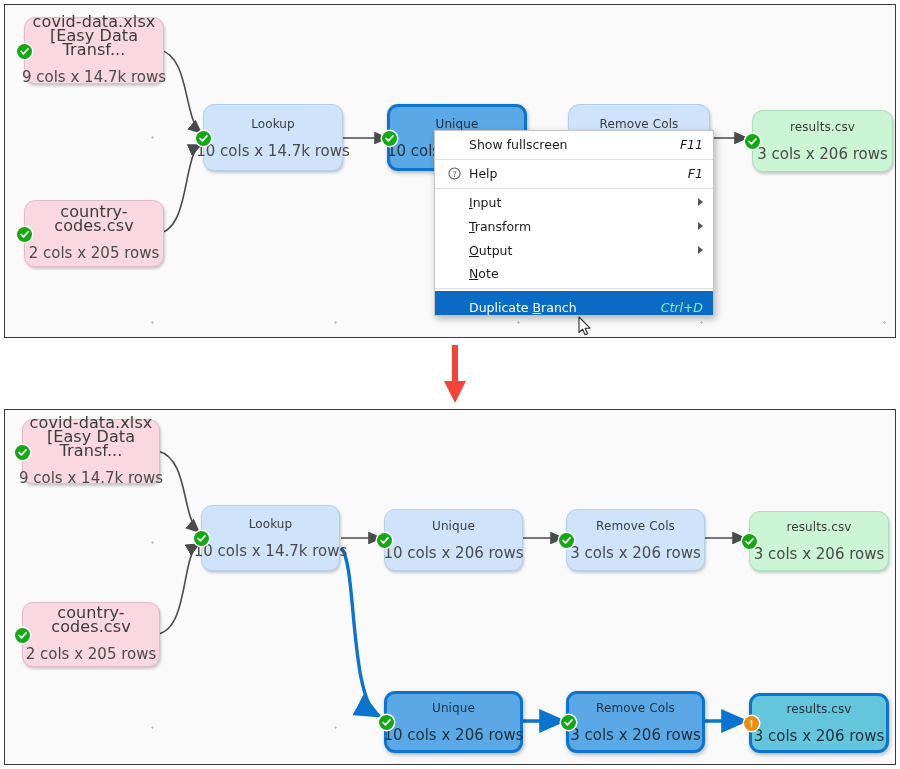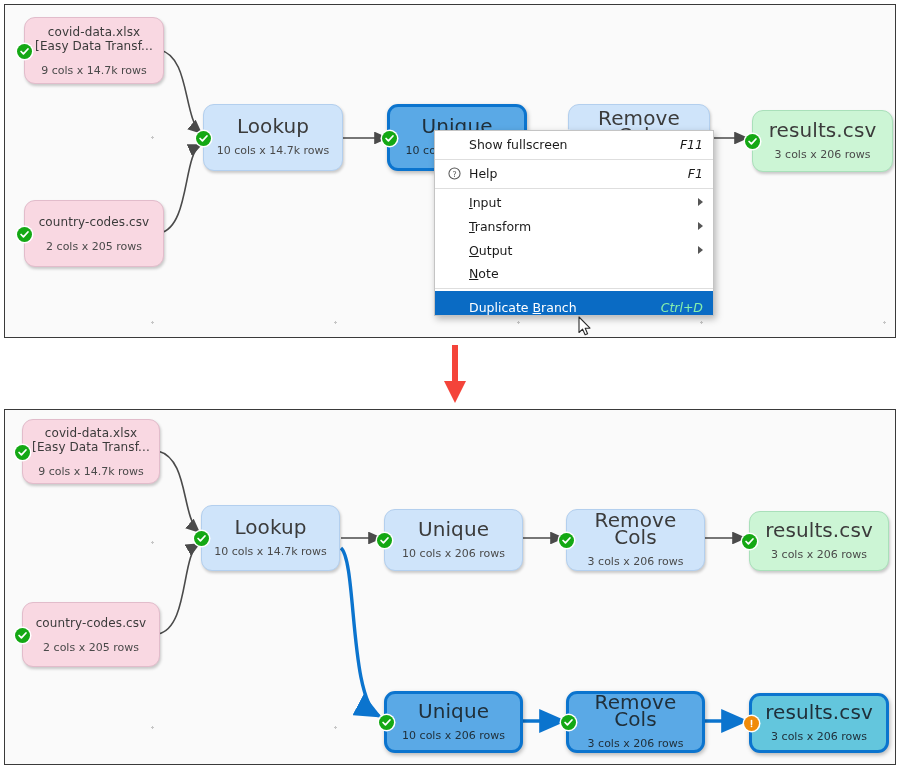--- a/index.html
+++ b/index.html
@@ -42,29 +42,29 @@
     border-radius: 11px;
     display: flex;
     flex-direction: column;
     align-items: center;
     justify-content: center;
     text-align: center;
     color: #333333;
     box-shadow: 1px 2px 3px rgba(0,0,0,0.20);
   }
   .node .title {
-    font-size: 20px;
+    font-size: 12px;
     line-height: 17px;
     letter-spacing: 0.1px;
     color: #3b3b3b;
     padding: 0 6px;
   }
-  .node .title.two-line { font-size: 12px; line-height: 14px; }
+  .node .title.two-line { font-size: 16px; line-height: 14px; }
   .node .sub {
-    font-size: 11px;
+    font-size: 15px;
     color: #4a4a4a;
     margin-top: 9px;
     white-space: nowrap;
   }
   .node.src .sub { margin-top: 11px; }
 
   
   .node.input      { background: #f9d8e2; border: 1px solid #e2bccb; }
   .node.transform  { background: #cfe4fa; border: 1px solid #b3cfee; }
   .node.output     { background: #ccf5d5; border: 1px solid #a9e0ba; }

